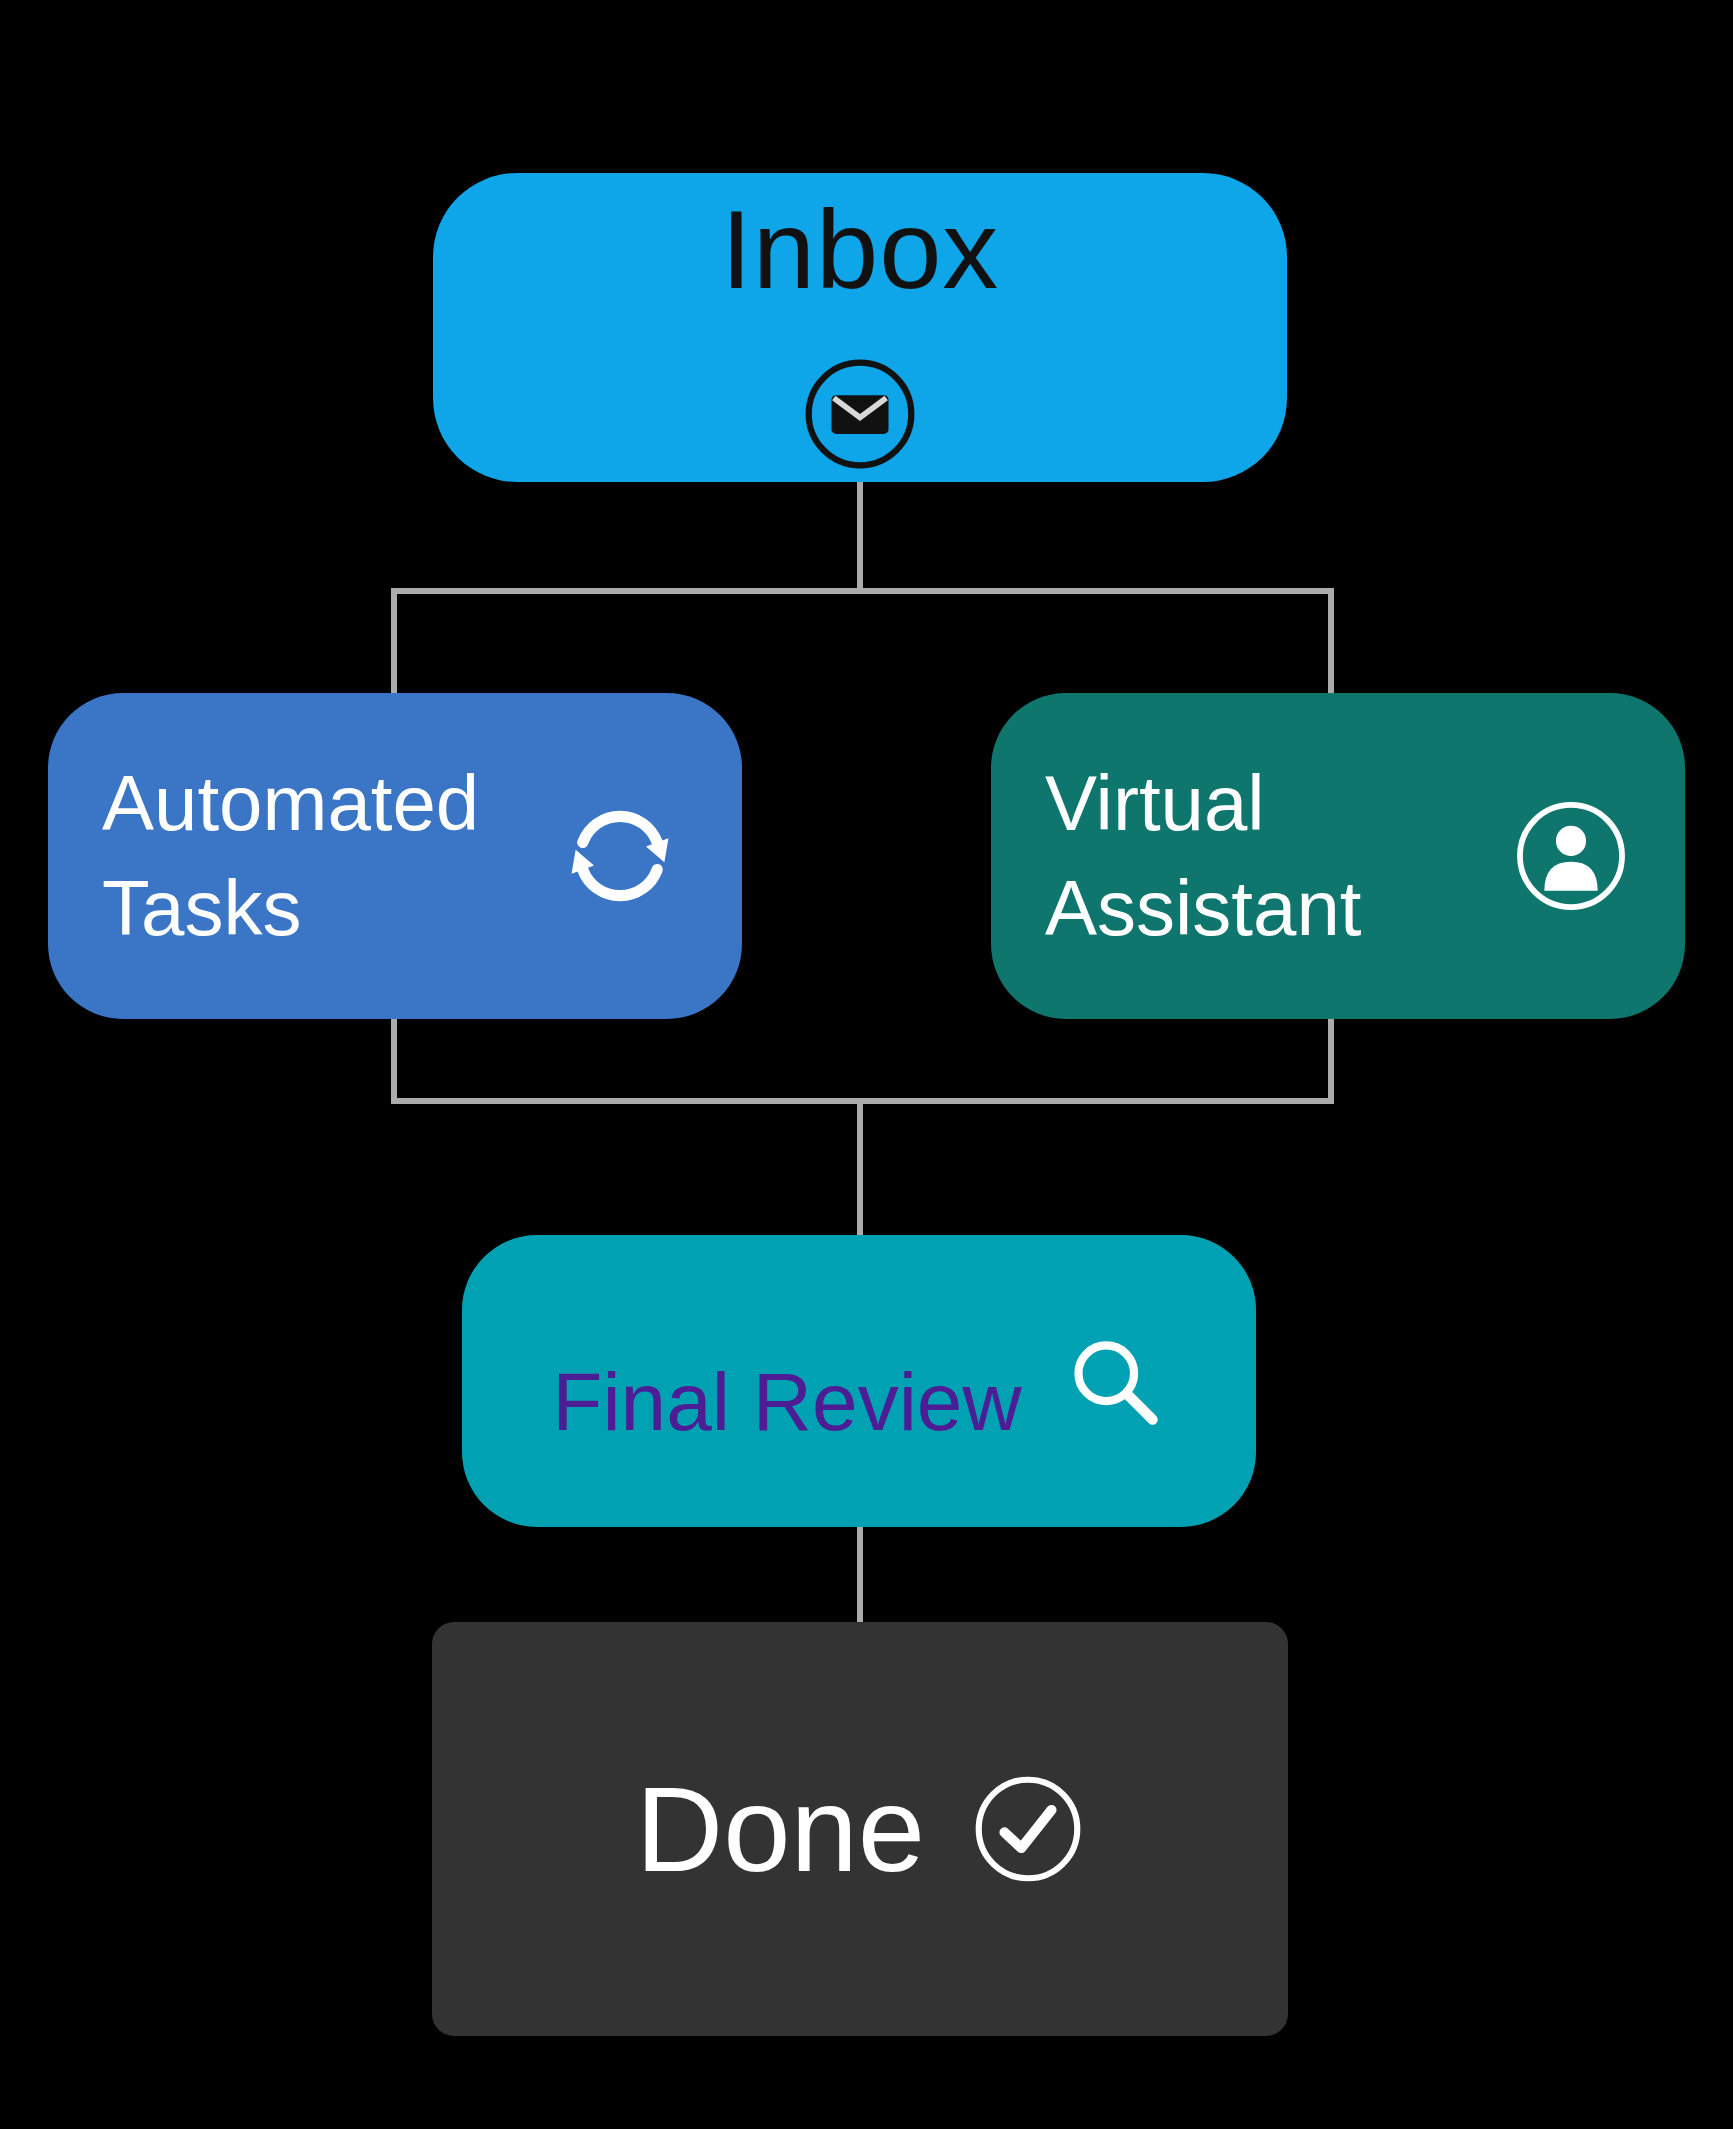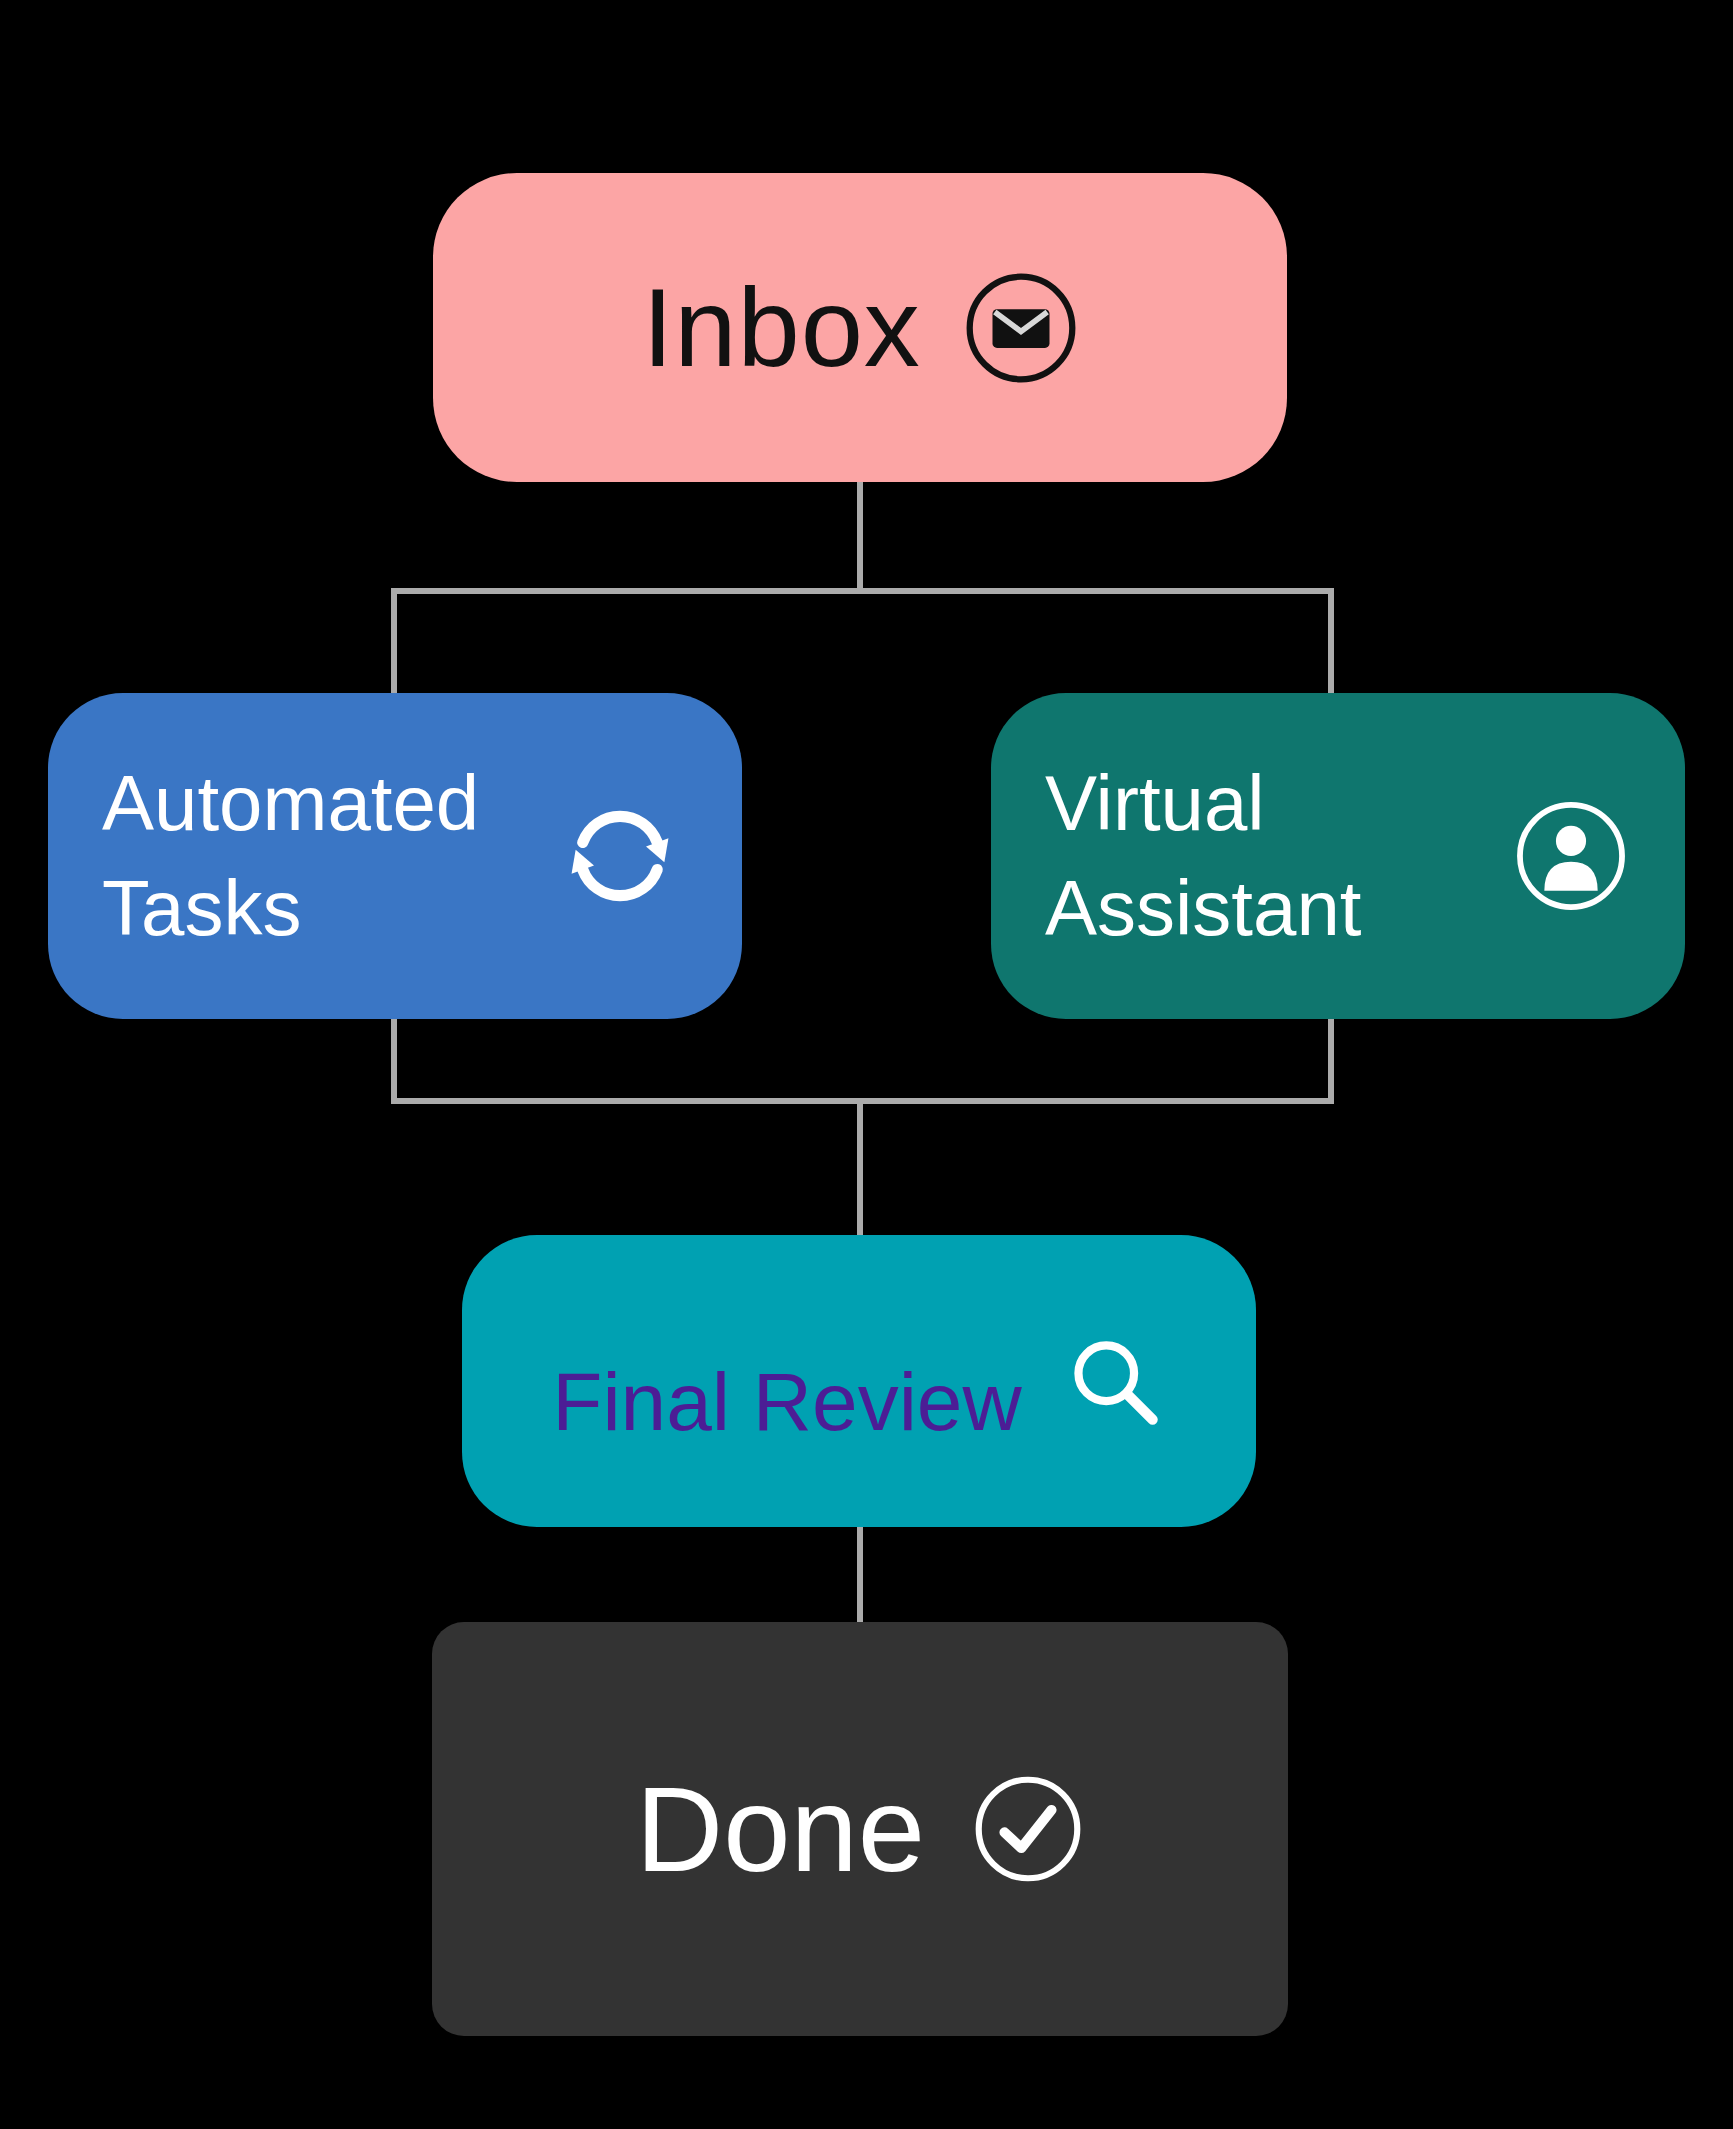--- a/index.html
+++ b/index.html
@@ -58,21 +58,21 @@
     left: 462px; top: 1235px; width: 794px; height: 292px;
     border-radius: 75px;
     justify-content: center; gap: 41px;
     font-size: 82px;
   }
   #node-final-review .icon { width: 103px; height: 103px; }
 
   
   #node-done {
     left: 432px; top: 1622px; width: 856px; height: 414px;
-    border-radius: 32px;
+    border-radius: 22px;
     justify-content: center; gap: 47px;
     font-size: 121px;
   }
   #node-done .icon { width: 112px; height: 112px; }
 
   
   #conn-inbox-drop   { left: 857px;  top: 479px;  width: 5.6px;    height: 114px; }
   #conn-top-h        { left: 391px;  top: 588px;  width: 943px; height: 5.6px;   }
   #conn-left-v       { left: 391px;  top: 588px;  width: 5.6px;    height: 516px; }
   #conn-right-v      { left: 1328px; top: 588px;  width: 5.6px;    height: 516px; }
@@ -86,21 +86,21 @@
 <div class="canvas" style="background-color: rgb(0, 0, 0);">
 
   <div class="connector" id="conn-inbox-drop" style="background-color: rgb(171, 171, 171);"></div>
   <div class="connector" id="conn-top-h" style="background-color: rgb(171, 171, 171);"></div>
   <div class="connector" id="conn-left-v" style="background-color: rgb(171, 171, 171);"></div>
   <div class="connector" id="conn-right-v" style="background-color: rgb(171, 171, 171);"></div>
   <div class="connector" id="conn-bottom-h" style="background-color: rgb(171, 171, 171);"></div>
   <div class="connector" id="conn-mid-drop" style="background-color: rgb(171, 171, 171);"></div>
   <div class="connector" id="conn-final-done" style="background-color: rgb(171, 171, 171);"></div>
 
-  <div class="node" id="node-inbox" style="background-color: #fca5a5;">
+  <div class="node" id="node-inbox" style="background-color: #0ea5e9; flex-direction: column;">
     <span class="label" style="color: rgb(17, 17, 17);">Inbox</span>
     <svg class="icon" viewBox="0 0 100 100" style="color:#111111">
       <circle cx="50" cy="50" r="45" fill="none" stroke="currentColor" stroke-width="5.5"></circle>
       <rect x="25" y="33.5" width="50" height="34" rx="4" fill="currentColor"></rect>
       <path d="M 27 36 L 50 53 L 73 36" fill="none" stroke="#d8d8d8" stroke-width="5"></path>
     </svg>
   </div>
 
   <div class="node node-wide" id="node-automated-tasks" style="background-color: rgb(58, 118, 197);">
     <span class="label" style="color: rgb(255, 255, 255);">Automated Tasks</span>

